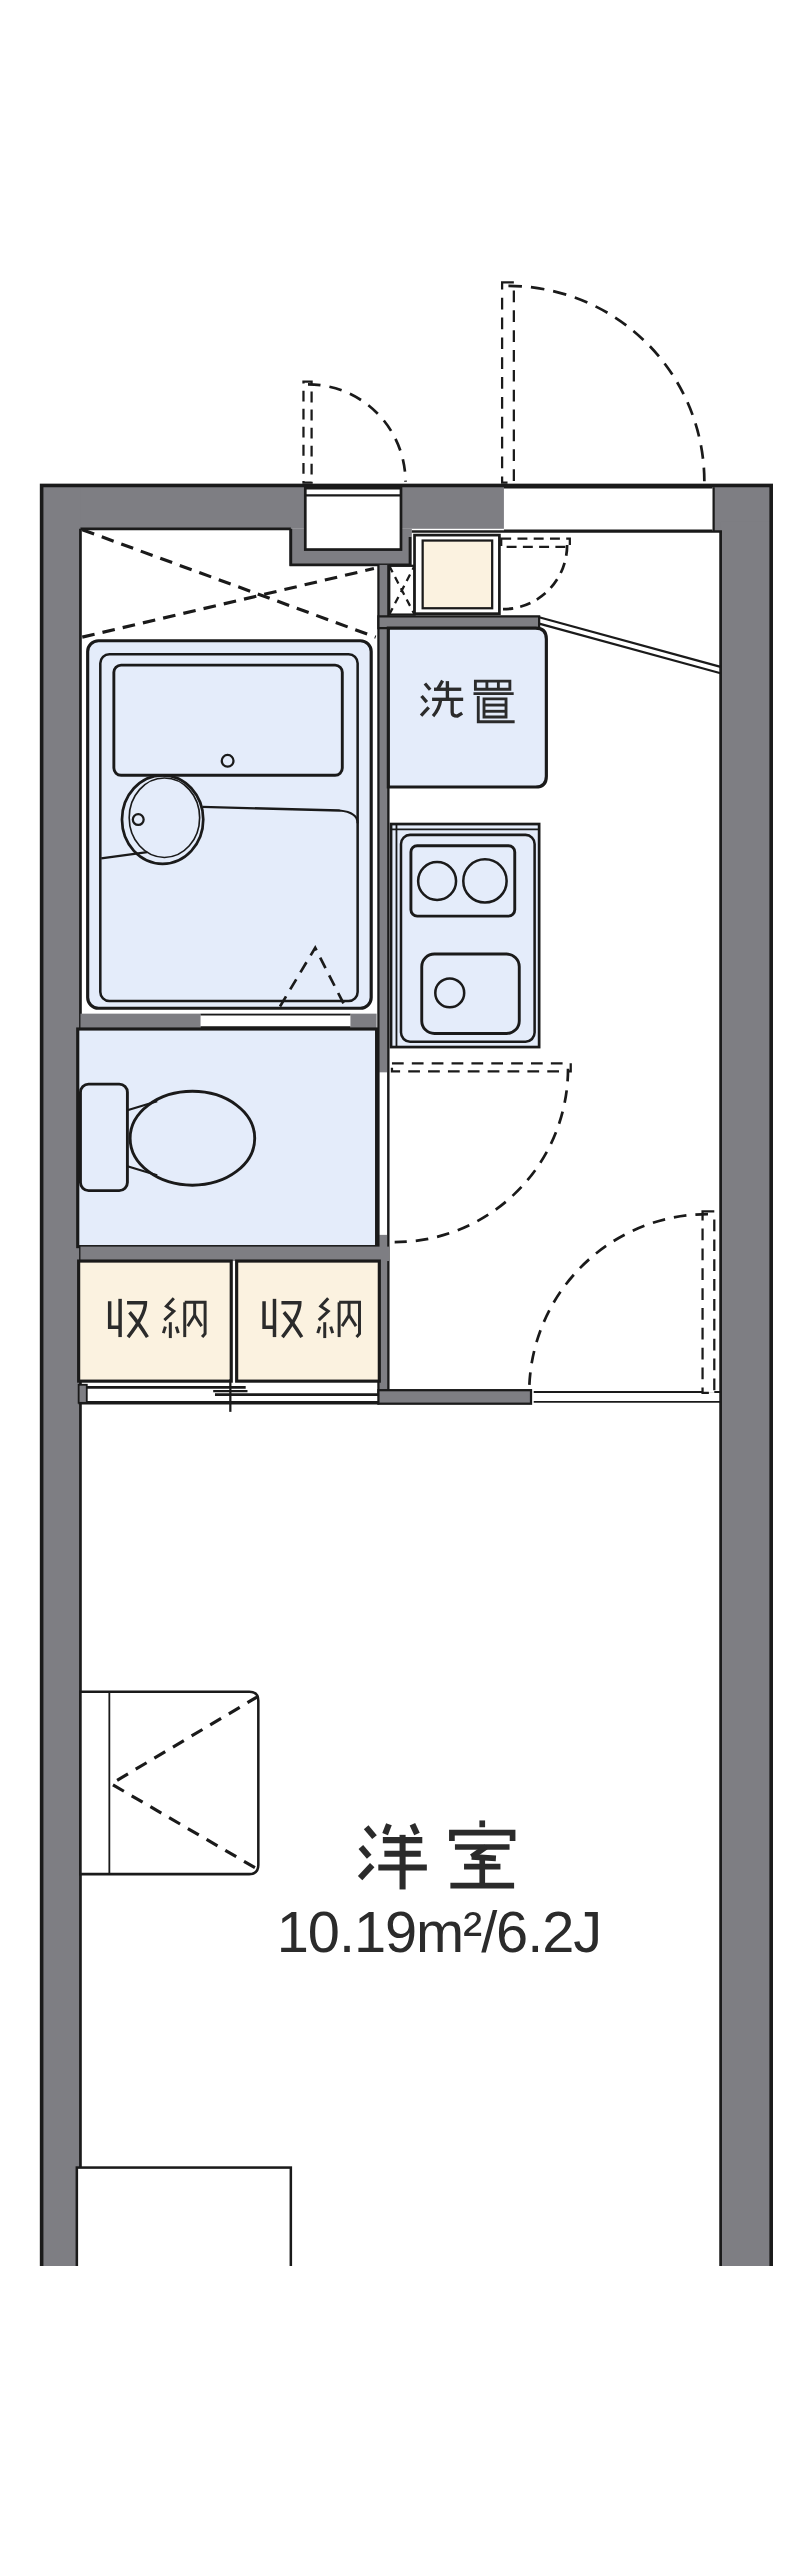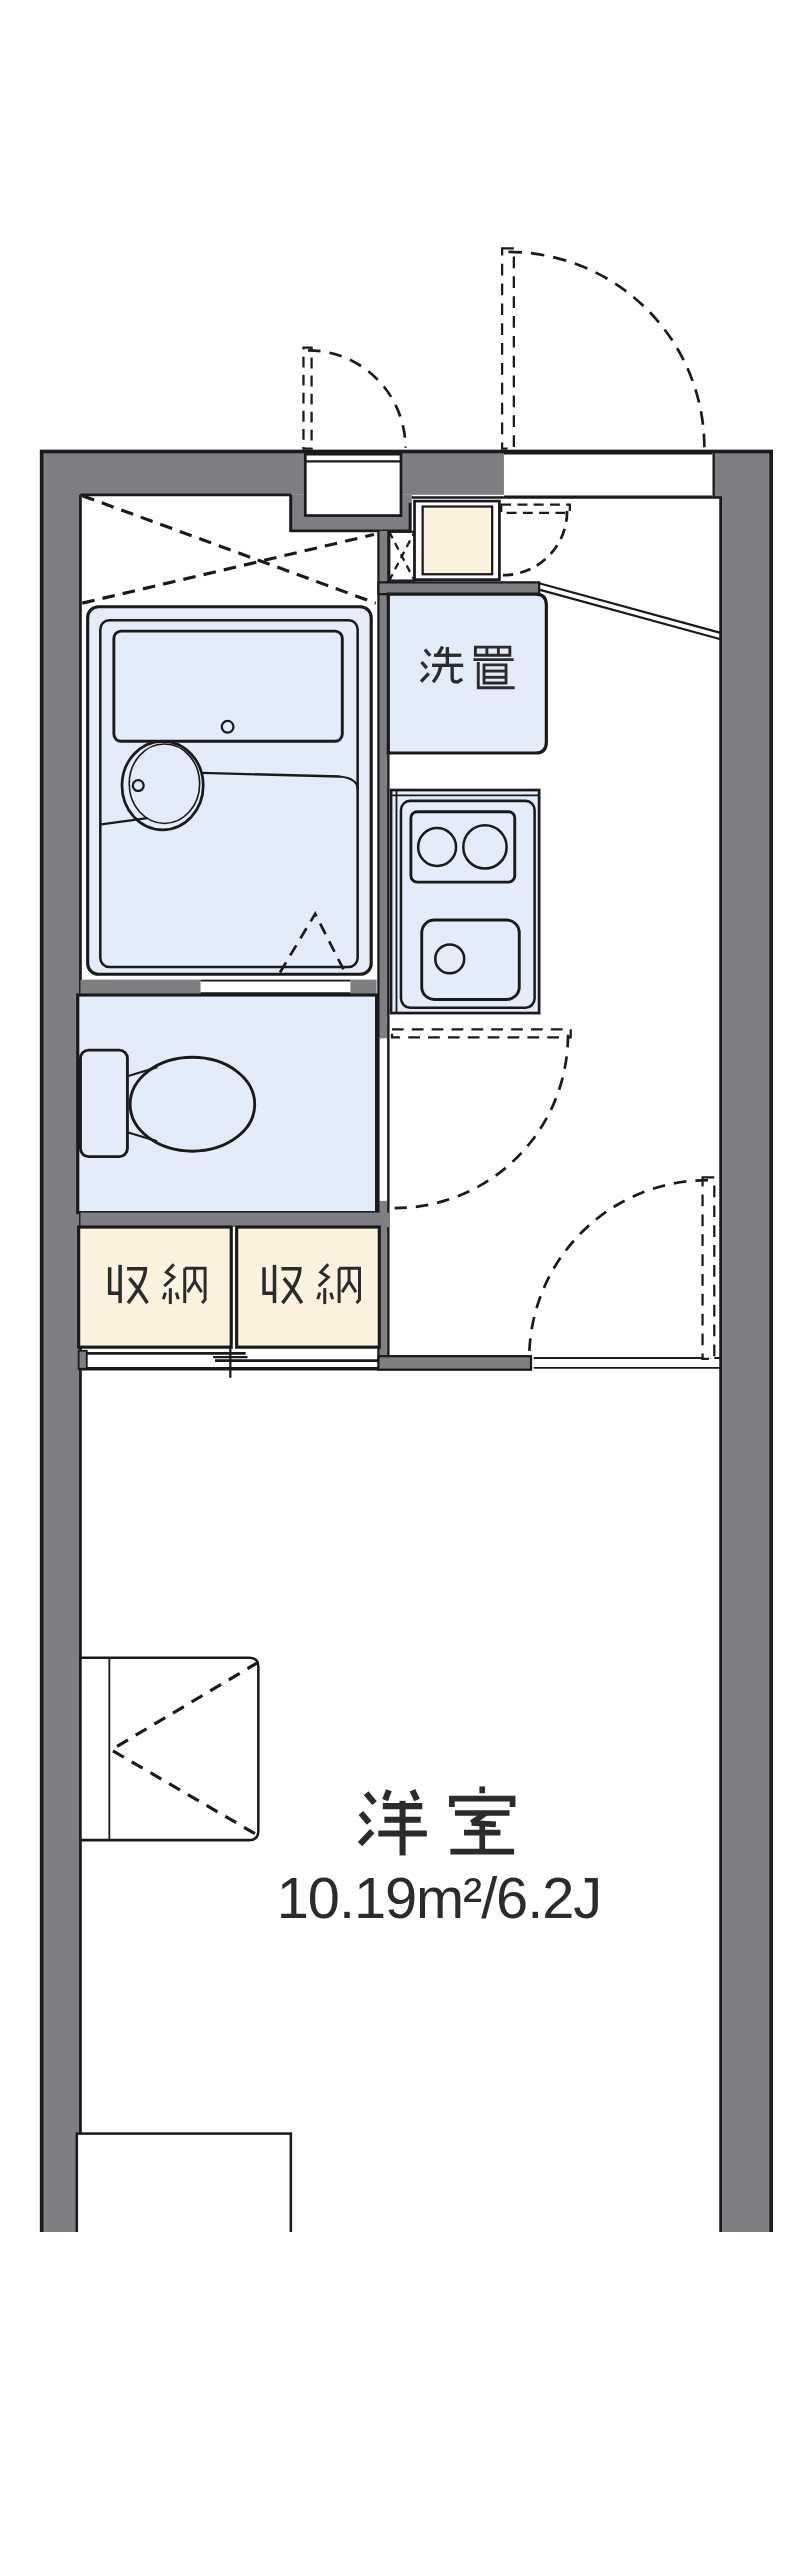--- a/index.html
+++ b/index.html
@@ -1,16 +1,16 @@
 <!DOCTYPE html>
 <html style="font-size:14.4px"><head>
 <meta charset="utf-8">
 <style>
 html,body{margin:0;padding:0;background:#ffffff;}
-#plan{width:811px;height:2232px;position:relative;font-family:"Liberation Sans", sans-serif;}
+#plan{width:811px;height:2232px;position:relative;font-family:"Liberation Sans", sans-serif;margin-top:34px;}
 svg{display:block;}
 </style>
 </head>
 <body>
 
 <div id="plan">
 <svg width="811" height="2576" viewBox="0 0 898 2853">
 <defs>
 
 <g id="ksen" fill="none" stroke="#2b2b2b" stroke-width="7">

